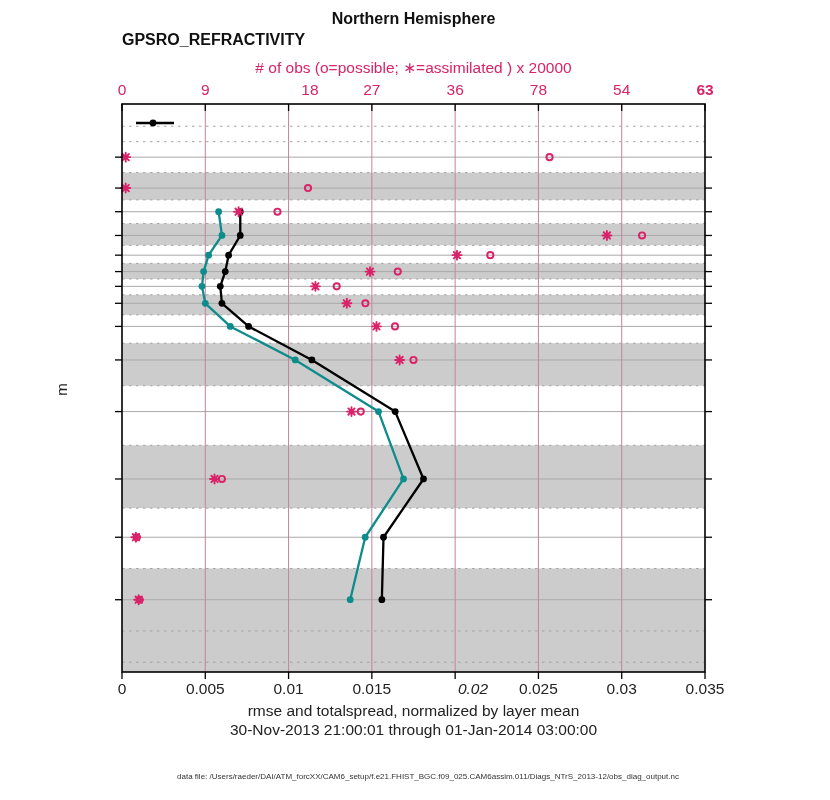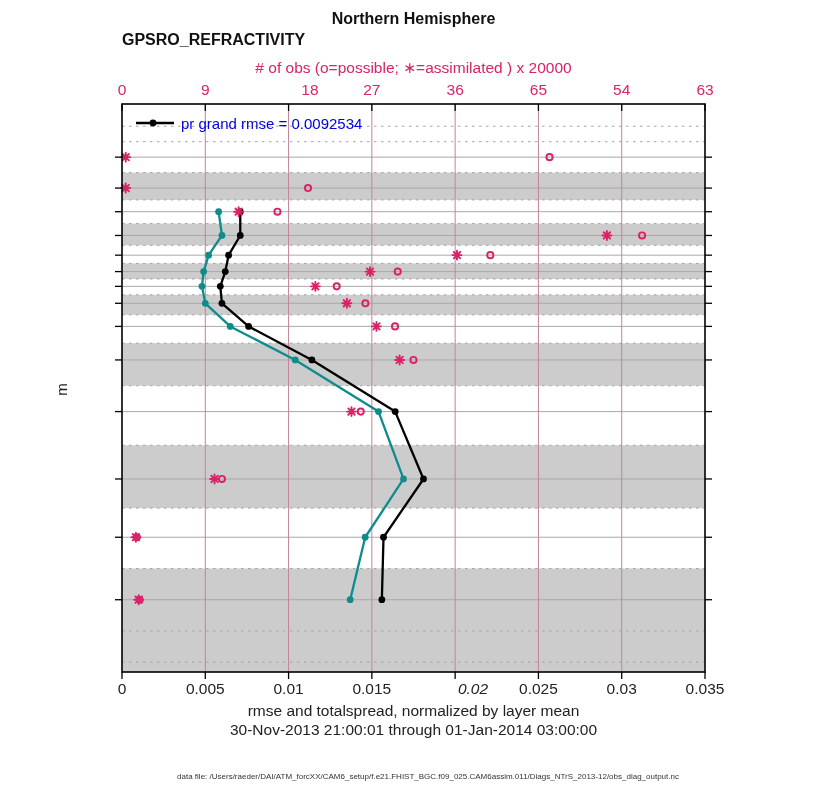--- a/index.html
+++ b/index.html
@@ -190,23 +190,23 @@
 
 <div id="title-line1" class="abs">Northern Hemisphere</div>
 <div id="title-line2" class="abs">GPSRO_REFRACTIVITY</div>
 <div id="top-axis-label" class="abs"># of obs (o=possible; ∗=assimilated ) x 20000</div>
 <div id="top-tick-labels" class="abs">
     <div class="top-tick-label" style="left: 122px;">0</div>
     <div class="top-tick-label" style="left: 205.286px;">9</div>
     <div class="top-tick-label" style="left: 288.571px; text-align: right;">18</div>
     <div class="top-tick-label" style="left: 371.857px;">27</div>
     <div class="top-tick-label" style="left: 455.143px;">36</div>
-    <div class="top-tick-label" style="left: 538.429px;">65</div>
+    <div class="top-tick-label" style="left: 538.429px;">78</div>
     <div class="top-tick-label" style="left: 621.714px;">54</div>
-    <div class="top-tick-label" style="left: 705px;">63</div>
+    <div class="top-tick-label" style="left: 705px; font-weight: bold;">63</div>
   </div>
 <div id="y-tick-labels" class="abs"></div>
 <div id="y-axis-label" class="abs">m</div>
 <div id="x-tick-labels" class="abs">
     <div class="x-tick-label" style="left: 122px;">0</div>
     <div class="x-tick-label" style="left: 205.286px;">0.005</div>
     <div class="x-tick-label" style="left: 288.571px;">0.01</div>
     <div class="x-tick-label" style="left: 371.857px;">0.015</div>
     <div class="x-tick-label" style="left: 473px; font-style: italic;">0.02</div>
     <div class="x-tick-label" style="left: 538.429px;">0.025</div>
@@ -214,16 +214,15 @@
     <div class="x-tick-label" style="left: 705px;">0.035</div>
   </div>
 <div id="x-axis-label" class="abs">rmse and totalspread, normalized by layer mean</div>
 <div id="x-axis-sublabel" class="abs">30-Nov-2013 21:00:01 through 01-Jan-2014 03:00:00</div>
 <div id="legend" class="abs">
     <div class="legend-row">
       <svg width="38" height="10" class="legend-swatch">
         <line x1="0" x2="38" y1="5" y2="5" stroke="#000000" stroke-width="2.4"></line>
         <circle cx="17" cy="5" r="3.4" fill="#000000"></circle>
       </svg>
-      <span class="legend-label">pr grand rmse = 0.0092534</span>
     </div>
   </div>
 <div id="footer-text" class="abs">data file: /Users/raeder/DAI/ATM_forcXX/CAM6_setup/f.e21.FHIST_BGC.f09_025.CAM6assim.011/Diags_NTrS_2013-12/obs_diag_output.nc</div>
 
 </body></html>

